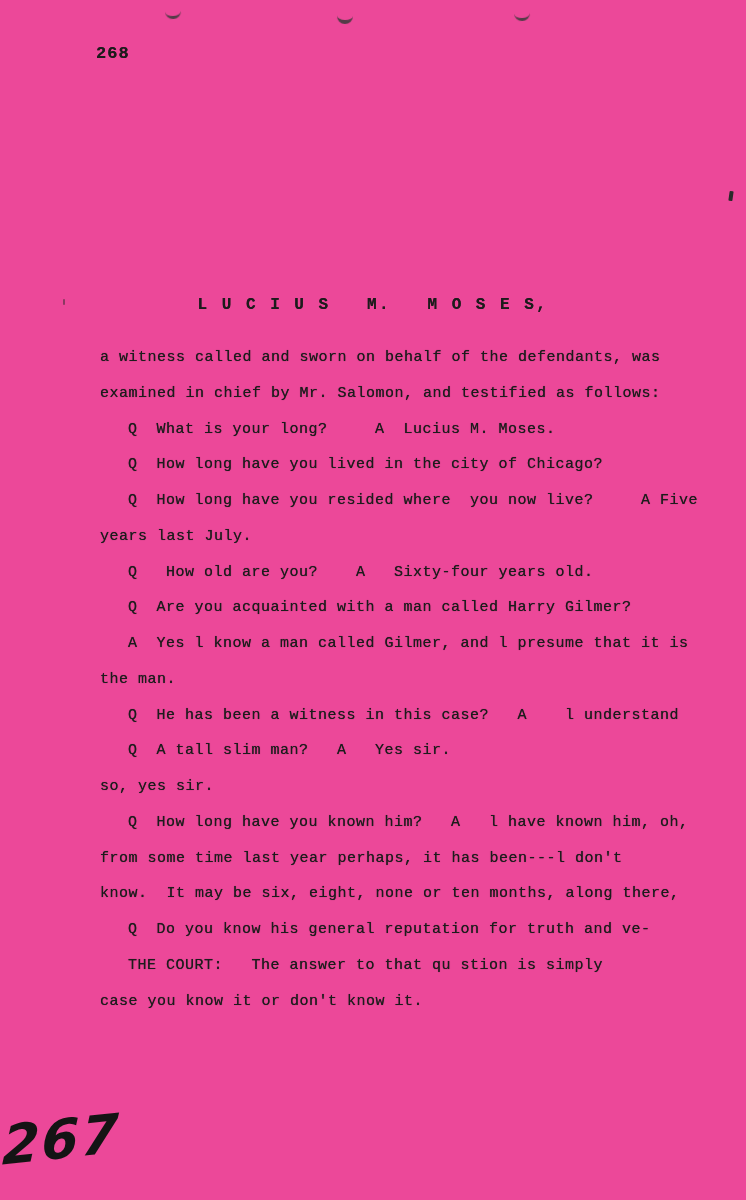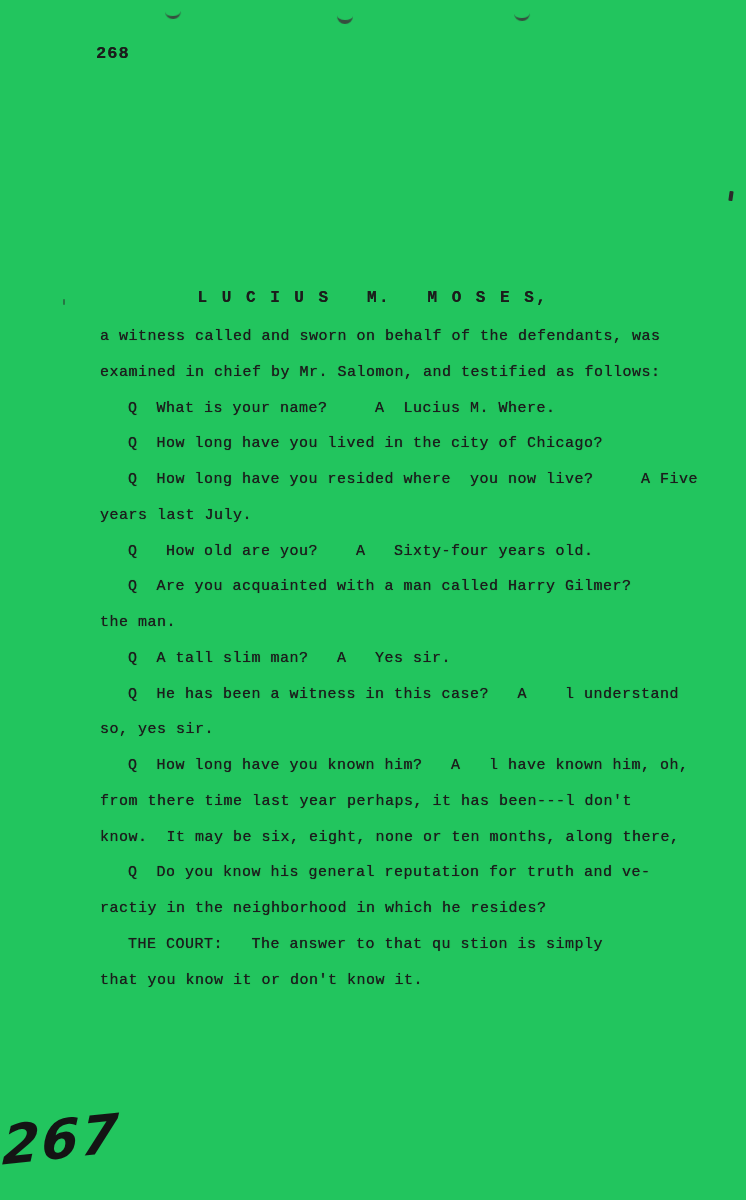--- a/index.html
+++ b/index.html
@@ -5,21 +5,21 @@
   html, body {
     margin: 0;
     padding: 0;
     background: #e8e8e6;
   }
   .page {
     position: relative;
     width: 746px;
     height: 1200px;
     margin: 0 auto;
-    background: #22c55e;
+    background: #ec4899;
     overflow: hidden;
     font-family: "Liberation Mono", "DejaVu Sans Mono", monospace;
     color: #1c1c1c;
   }
   
   .binder-mark {
     position: absolute;
     width: 16px;
     height: 12px;
     border: 0 solid transparent;
@@ -46,34 +46,34 @@
     top: 44px;
     font-size: 17px;
     letter-spacing: 1px;
     font-weight: bold;
     text-shadow: 0 0 0.6px rgba(20,20,20,0.8);
   }
 
   .doc-title {
     position: absolute;
     left: 0;
-    top: 289px;
+    top: 296px;
     width: 100%;
     text-align: center;
     font-size: 16px;
     letter-spacing: 2.5px;
     font-weight: bold;
     white-space: pre;
     text-shadow: 0 0 0.6px rgba(20,20,20,0.8);
   }
 
   .transcript {
     position: absolute;
     left: 100px;
-    top: 319px;
+    top: 340px;
     width: 610px;
   }
   .line {
     height: 35.78px;
     line-height: 35.78px;
     font-size: 15px;
     letter-spacing: 0.5px;
     white-space: pre;
     text-shadow: 0 0 0.7px rgba(25,25,25,0.85);
   }
@@ -104,34 +104,34 @@
   <span class="speck right-edge"></span>
   <span class="speck left-margin"></span>
 
   <div class="page-number-top">268</div>
 
   <div class="doc-title">L U C I U S   M.   M O S E S,</div>
 
   <div class="transcript">
       <div class="line">a witness called and sworn on behalf of the defendants, was</div>
       <div class="line">examined in chief by Mr. Salomon, and testified as follows:</div>
-      <div class="line indent">Q  What is your name?     A  Lucius M. Where.</div>
+      <div class="line indent">Q  What is your long?     A  Lucius M. Moses.</div>
       <div class="line indent">Q  How long have you lived in the city of Chicago?</div>
       <div class="line indent">Q  How long have you resided where  you now live?     A Five</div>
       <div class="line">years last July.</div>
       <div class="line indent">Q   How old are you?    A   Sixty-four years old.</div>
       <div class="line indent">Q  Are you acquainted with a man called Harry Gilmer?</div>
+      <div class="line indent">A  Yes l know a man called Gilmer, and l presume that it is</div>
       <div class="line">the man.</div>
+      <div class="line indent">Q  He has been a witness in this case?   A    l understand</div>
       <div class="line indent">Q  A tall slim man?   A   Yes sir.</div>
-      <div class="line indent">Q  He has been a witness in this case?   A    l understand</div>
       <div class="line">so, yes sir.</div>
       <div class="line indent">Q  How long have you known him?   A   l have known him, oh,</div>
-      <div class="line">from there time last year perhaps, it has been---l don't</div>
+      <div class="line">from some time last year perhaps, it has been---l don't</div>
       <div class="line">know.  It may be six, eight, none or ten months, along there,</div>
       <div class="line indent">Q  Do you know his general reputation for truth and ve-</div>
-      <div class="line">ractiy in the neighborhood in which he resides?</div>
       <div class="line indent">THE COURT:   The answer to that qu stion is simply</div>
-      <div class="line">that you know it or don't know it.</div>
+      <div class="line">case you know it or don't know it.</div>
     </div>
 
   <div class="handwritten-page-number">267</div>
 
 </div>
 
 </body></html>

